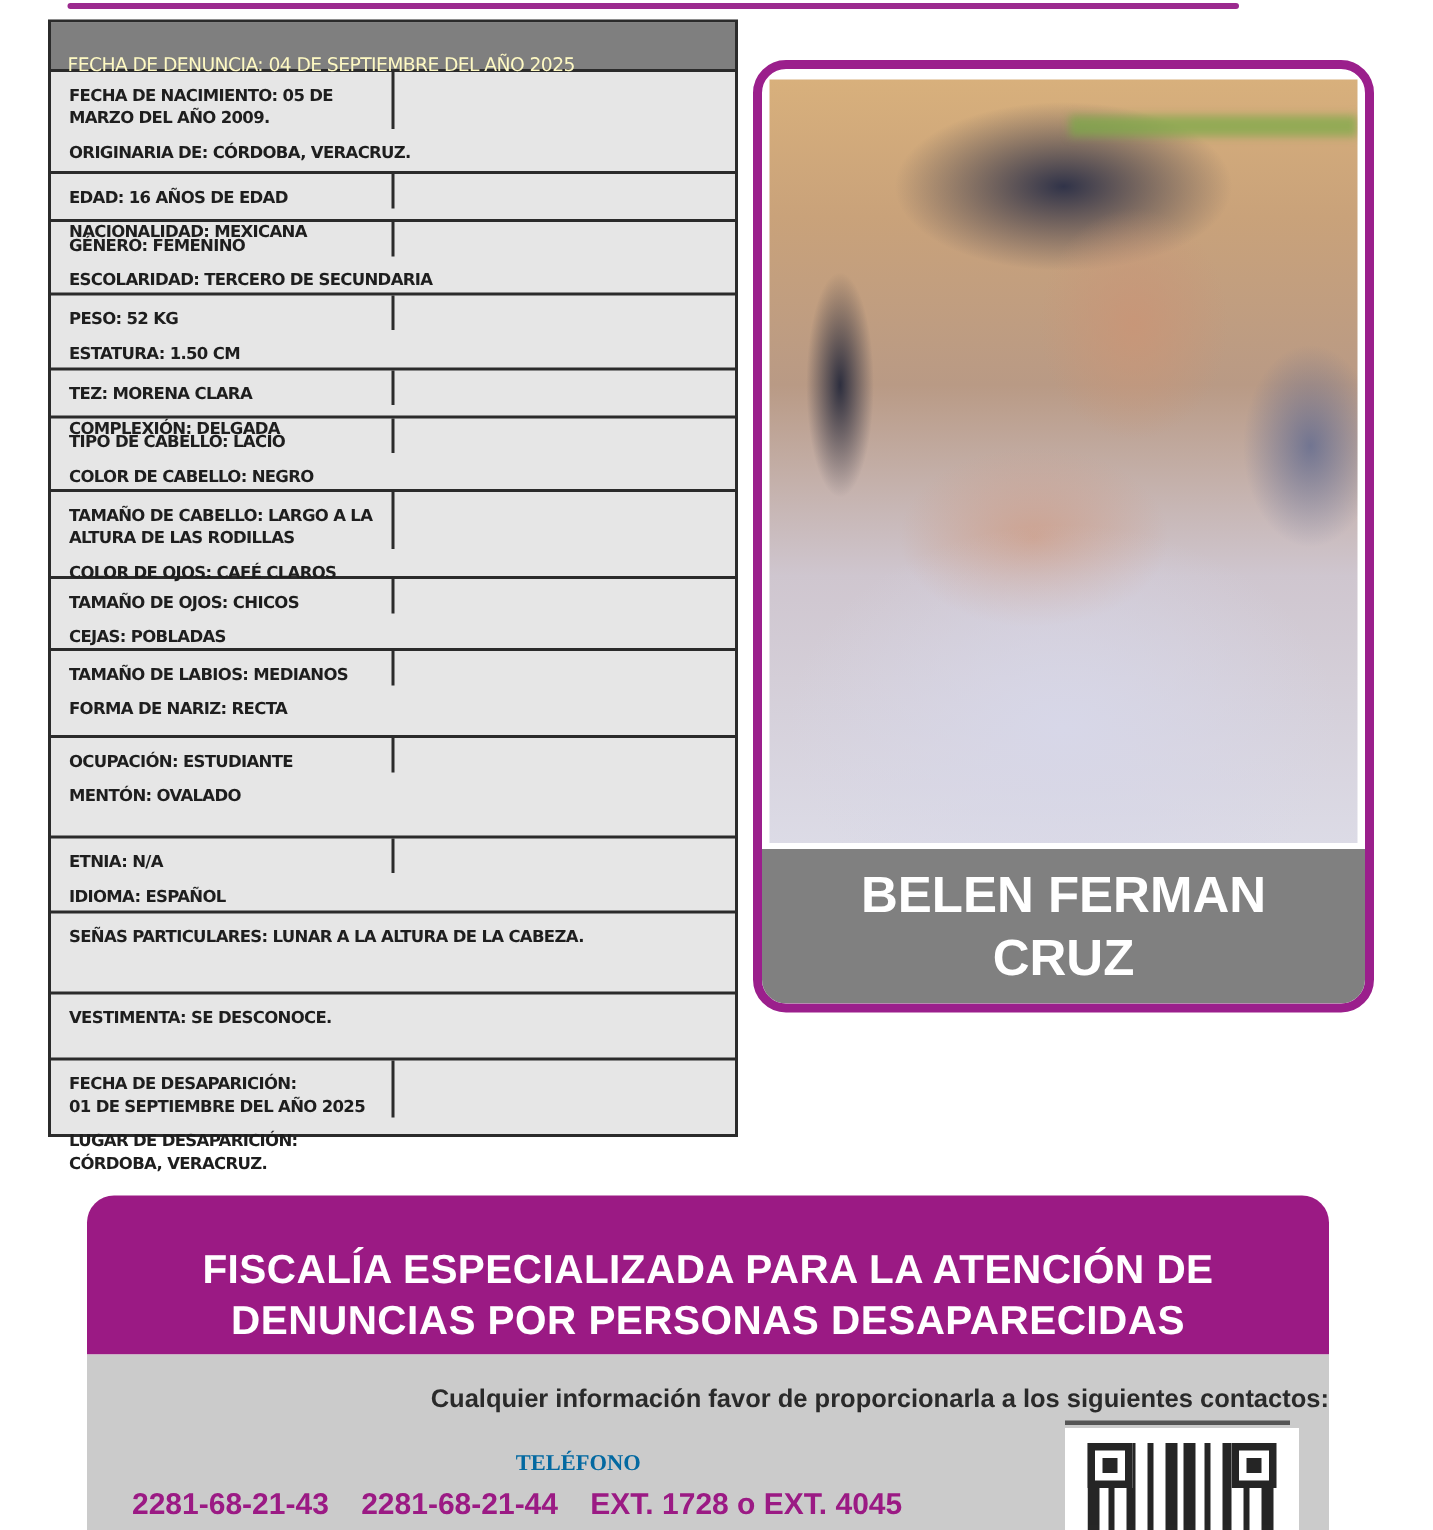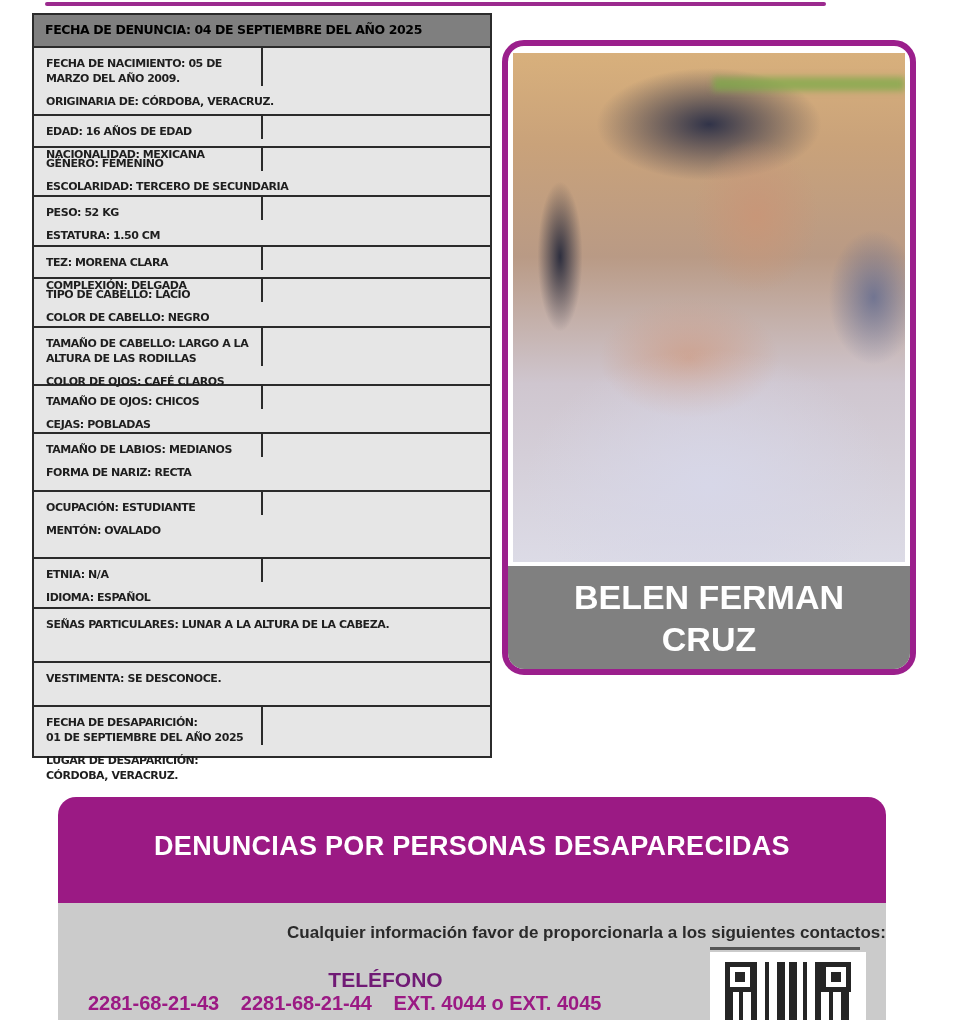--- a/index.html
+++ b/index.html
@@ -3,21 +3,21 @@
 <meta charset="utf-8">
 <style>
   * { box-sizing: border-box; margin: 0; padding: 0; }
   html, body { width: 955px; height: 1020px; background: #ffffff; overflow: hidden; }
   body { position: relative; font-family: "Liberation Sans", sans-serif; }
 
   .top-rule { position: absolute; left: 45px; top: 2px; width: 781px; height: 4px; background: #9b2a8e; border-radius: 2px; }
 
   
   .info-table { position: absolute; left: 32px; top: 13px; width: 460px; border: 2px solid #2b2b2b; background: #e6e6e6; }
-  .info-table .hdr { height: 33px; background: #7f7f7f; color: #000000; font-weight: bold; font-size: 12.5px; padding: 7px 11px 0 11px; border-bottom: 2px solid #2b2b2b; font-family: "DejaVu Sans", sans-serif; letter-spacing: -0.4px; }
+  .info-table .hdr { height: 33px; background: #7f7f7f; color: #fef9c3; font-weight: normal; font-size: 12.5px; padding: 20px 11px 0 11px; border-bottom: 2px solid #2b2b2b; font-family: "DejaVu Sans", sans-serif; letter-spacing: -0.4px; }
   .info-table .row { display: flex; border-bottom: 2px solid #2b2b2b; flex-direction: column; }
   .info-table .row:last-child { border-bottom: none; border-radius: 18px; }
   .info-table .cell { padding: 8px 12px 0 12px; font-size: 11px; font-weight: bold; color: #1e1e1e; line-height: 15px; font-family: "DejaVu Sans", sans-serif; letter-spacing: -0.45px; }
   .info-table .cell.l { width: 229px; border-right: 2px solid #2b2b2b; }
   .info-table .cell.r { flex: 1; }
   .info-table .cell.full { flex: 1; }
 
   
   .photo-frame { position: absolute; left: 502px; top: 40px; width: 414px; height: 635px; border: 6px solid #9b1f8c; border-radius: 22px; background: #ffffff; overflow: hidden; padding-left: 40px; }
   .photo { position: absolute; left: 5px; top: 7px; width: 392px; height: 509px; overflow: hidden;
@@ -30,21 +30,21 @@
       radial-gradient(ellipse 120px 80px at 45% 60%, rgba(205,160,140,0.9), rgba(205,160,140,0) 75%),
       linear-gradient(180deg, #d8b07c 0%, #c9a27a 18%, #b99a85 40%, #cfc6cf 65%, #dcdbe6 100%); }
   .photo .green-band { position: absolute; left: 200px; top: 24px; width: 192px; height: 14px; background: rgba(120,170,70,0.7); filter: blur(3px); }
   .name-panel { position: absolute; left: 0; top: 520px; width: 402px; height: 103px; background: #808080; color: #ffffff; text-align: center; font-weight: bold; font-size: 34px; line-height: 42px; padding-top: 10px; }
 
   
   .footer-title { position: absolute; left: 58px; top: 797px; width: 828px; height: 106px; background: #9b1a84; border-radius: 18px 18px 0 0; color: #ffffff; font-weight: bold; text-align: center; font-size: 27px; line-height: 34px; padding-top: 32px; letter-spacing: 0.3px; }
   .footer-body { position: absolute; left: 58px; top: 903px; width: 828px; height: 117px; background: #cbcbcb; }
   .footer-body .prompt { position: absolute; left: 0; width: 828px; top: 20px; text-align: right; font-weight: bold; font-size: 17px; color: #2a2a2a; }
   .footer-body .divider { position: absolute; left: 652px; top: 44px; width: 150px; height: 3px; background: #555555; }
-  .footer-body .phone-label { position: absolute; left: 0; width: 655px; top: 65px; text-align: center; font-weight: bold; font-size: 21px; color: #701a75; }
+  .footer-body .phone-label { position: absolute; left: 0; width: 655px; top: 65px; text-align: center; font-weight: bold; font-size: 15px; color: #0369a1; font-family: Liberation Serif, serif; }
   .footer-body .phones { position: absolute; left: 30px; top: 89px; font-weight: bold; font-size: 20px; color: #9b1a84; white-space: nowrap; }
   .footer-body .phones span { margin-right: 16px; }
   .qr { position: absolute; left: 652px; top: 49px; width: 156px; height: 70px; background: #ffffff; padding: 10px 0 0 15px; }
   .qr-grid { width: 126px; height: 60px; position: relative;
     background-image:
       linear-gradient(90deg, #000 0 8px, transparent 8px 14px, #000 14px 18px, transparent 18px 26px, #000 26px 32px, transparent 32px 40px, #000 40px 44px, transparent 44px 52px, #000 52px 60px, transparent 60px);
     background-size: 64px 8px; opacity: 0.85; }
   .qr-finder { position: absolute; width: 30px; height: 30px; border: 5px solid #000; background: #fff; }
   .qr-finder::after { content: ""; position: absolute; left: 5px; top: 5px; width: 10px; height: 10px; background: #000; }
 </style>
@@ -122,31 +122,32 @@
   <div class="photo">
     <div class="green-band"></div>
   </div>
   <div class="name-panel">
     <div>BELEN FERMAN</div>
     <div>CRUZ</div>
   </div>
 </div>
 
 <div class="footer-title">
+  <div>FISCALÍA ESPECIALIZADA PARA LA ATENCIÓN DE</div>
   <div>DENUNCIAS POR PERSONAS DESAPARECIDAS</div>
 </div>
 
 <div class="footer-body">
   <div class="prompt">Cualquier información favor de proporcionarla a los siguientes contactos:</div>
   <div class="divider"></div>
   <div class="phone-label">TELÉFONO</div>
   <div class="phones">
     <span>2281-68-21-43</span>
     <span>2281-68-21-44</span>
-    <span>EXT. 4044  o  EXT. 4045</span>
+    <span>EXT. 1728  o  EXT. 4045</span>
   </div>
   <div class="qr">
     <div class="qr-grid">
       <div class="qr-finder" style="left:0;top:0"></div>
       <div class="qr-finder" style="right:0;top:0"></div>
     </div>
   </div>
 </div>
 
 </body></html>

